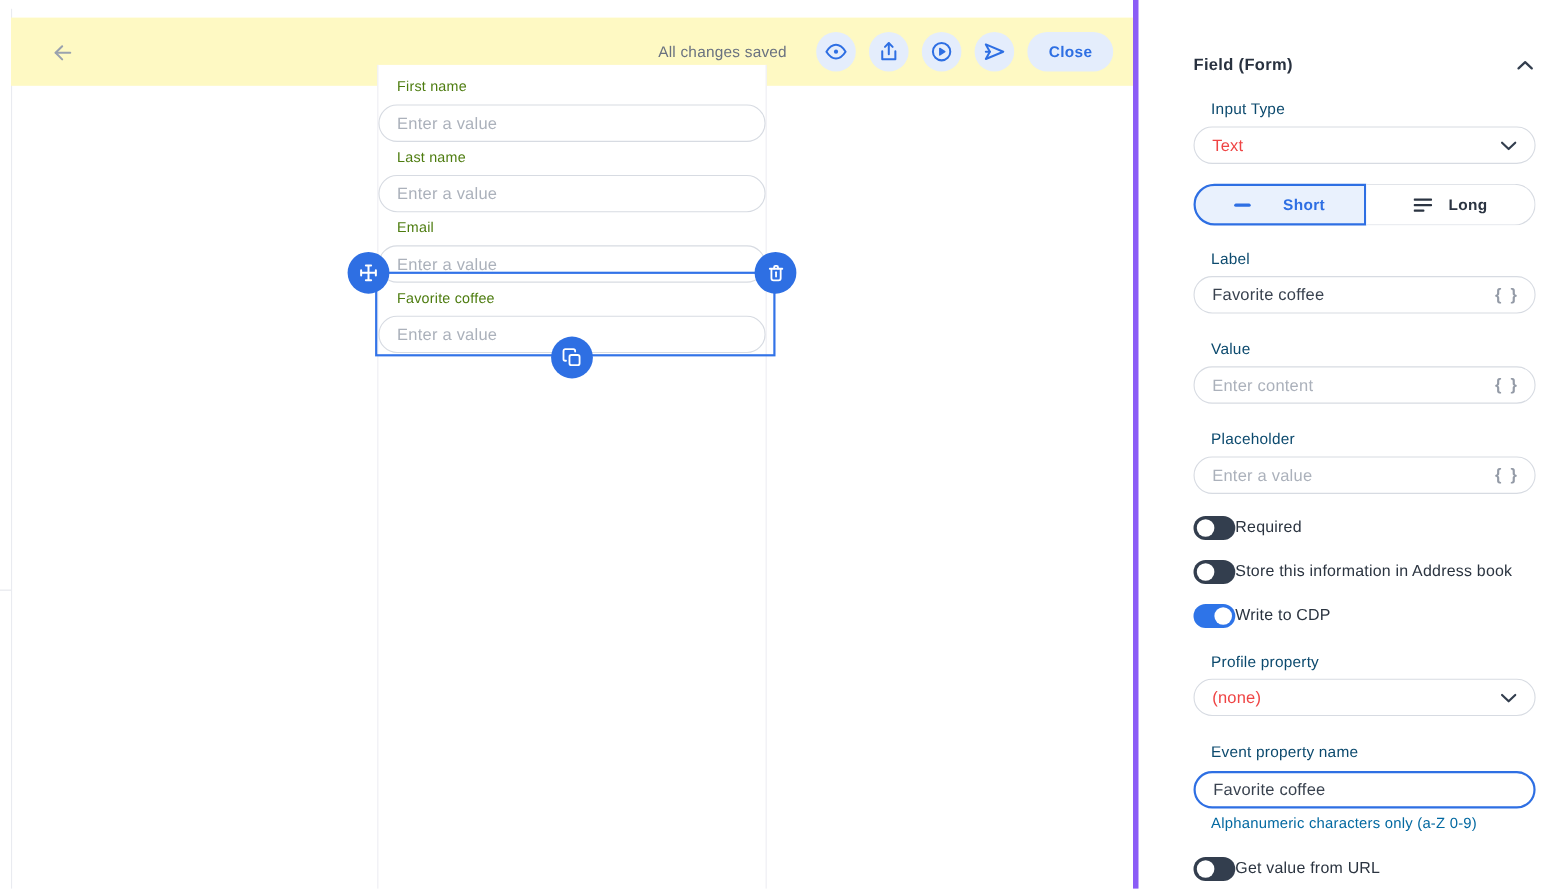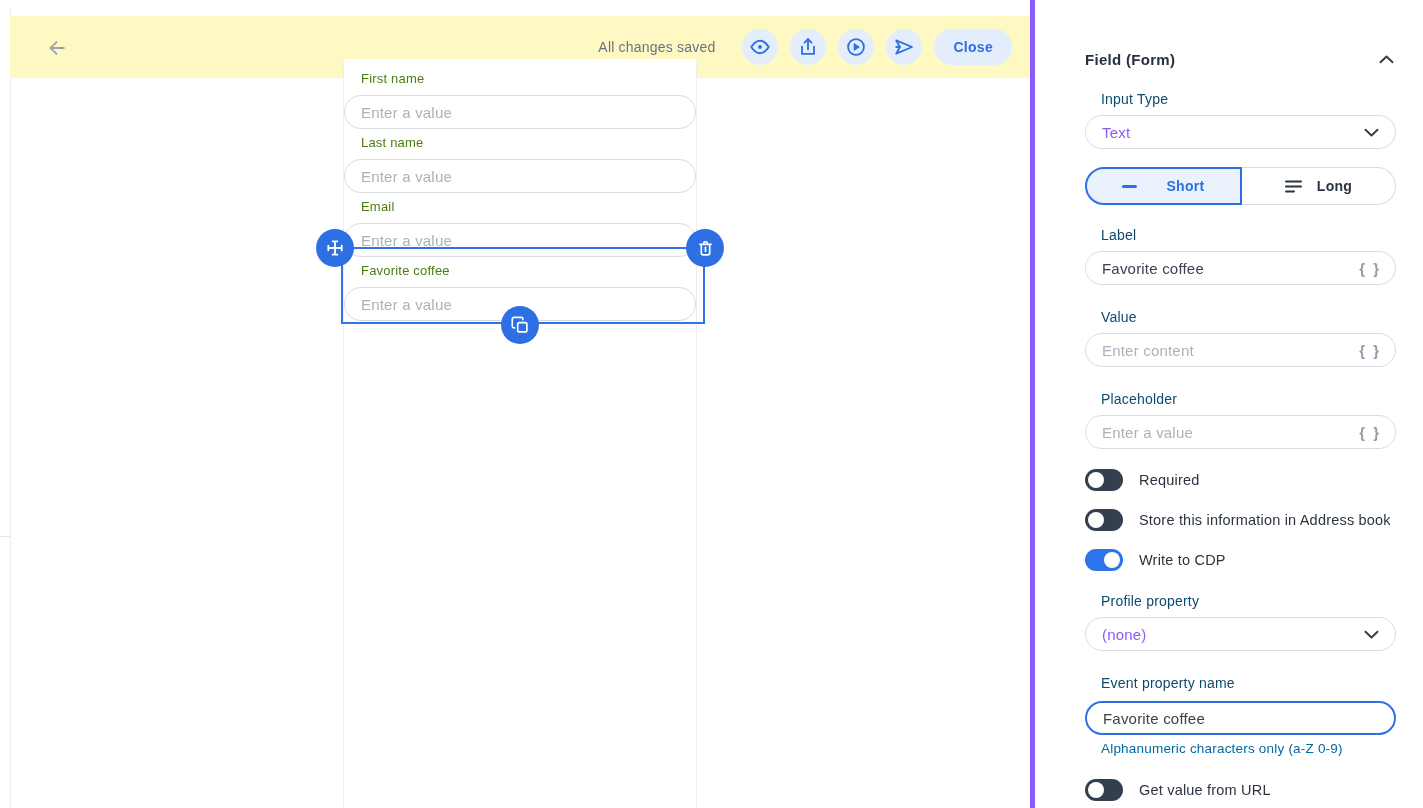--- a/index.html
+++ b/index.html
@@ -34,32 +34,32 @@
   .sel-btn.trash { left:686px; top:229px; }
   .sel-btn.copy  { left:501px; top:306px; }
 
   
   .panel { position:absolute; left:1030px; top:0; width:393px; height:808px; background:#fff; border-left:5px solid #8b5cf6; padding:50px 27px 0 50px; overflow:hidden; }
   .panel-title-row { display:flex; align-items:center; justify-content:space-between; margin-bottom:23px; height:18px; }
   .panel-title { font-size:15px; font-weight:700; color:#28313f; letter-spacing:.3px; }
   .collapse-btn { border:none; background:transparent; cursor:pointer; padding:2px; display:flex; }
   .plabel { display:block; font-size:14px; color:#0c4a6e; margin:0 0 8px 16px; height:16px; line-height:16px; }
   .pgroup { margin:0; }
-  .pselect { height:34px; border:1px solid #d7dbe2; border-radius:17px; display:flex; align-items:center; justify-content:space-between; padding:0 16px; font-size:15px; color:#8b5cf6; cursor:pointer; background:#fff; }
+  .pselect { height:34px; border:1px solid #d7dbe2; border-radius:17px; display:flex; align-items:center; justify-content:space-between; padding:0 16px; font-size:15px; color:#ef4444; cursor:pointer; background:#fff; }
   .pinput-wrap { position:relative; }
   .pinput { display:block; width:100%; height:34px; border:1px solid #d7dbe2; border-radius:17px; padding:0 44px 0 16px; font-size:15px; color:#39424f; font-family:inherit; letter-spacing:.2px; outline:none; background:#fff; }
   .pinput::placeholder { color:#abb1bb; opacity:1; }
   .pinput.focused { border:2px solid #2e6fe3; }
   .braces { position:absolute; right:15px; top:50%; transform:translateY(-50%); color:#949ba7; font-size:15px; font-weight:700; letter-spacing:2px; cursor:pointer; user-select:none; }
 
   .seg { display:flex; height:38px; margin-top:18px; }
   .seg-short { flex:1; background:#e9f1fd; border:2px solid #2e6fe3; border-radius:19px 0 0 19px; display:flex; align-items:center; justify-content:center; gap:29px; color:#2e6fe3; font-weight:700; font-size:14px; cursor:pointer; letter-spacing:.3px; }
   .seg-long { flex:1; background:#fff; border:1px solid #d7dbe2; border-left:none; border-radius:0 19px 19px 0; display:flex; align-items:center; justify-content:center; gap:15px; color:#2b3442; font-weight:700; font-size:14px; cursor:pointer; letter-spacing:.3px; }
   .minus-glyph { width:15px; height:3px; border-radius:2px; background:#2e6fe3; } .mt22 { margin-top:22px; } .mt24 { margin-top:24px; }
-  .trow { display:flex; align-items:center; gap:16px; height:22px; margin-bottom:18px; }
+  .trow { display:flex; align-items:center; height:22px; margin-bottom:18px; }
   .trow.last { margin-bottom:0; }
   .switch { width:38px; height:22px; border-radius:11px; position:relative; border:none; cursor:pointer; flex:0 0 auto; padding:0; }
   .switch.off { background:#333e4e; }
   .switch.on  { background:#2e74e8; }
   .switch .knob { position:absolute; top:3px; width:16px; height:16px; border-radius:50%; background:#fff; }
   .switch.off .knob { left:3px; }
   .switch.on  .knob { right:3px; }
   .trow-label { font-size:14.5px; color:#2b3440; }
   .helper-text { font-size:13.5px; color:#0369a1; margin:6px 0 0 16px; height:15px; }
   .toggles-block { margin-top:20px; }

